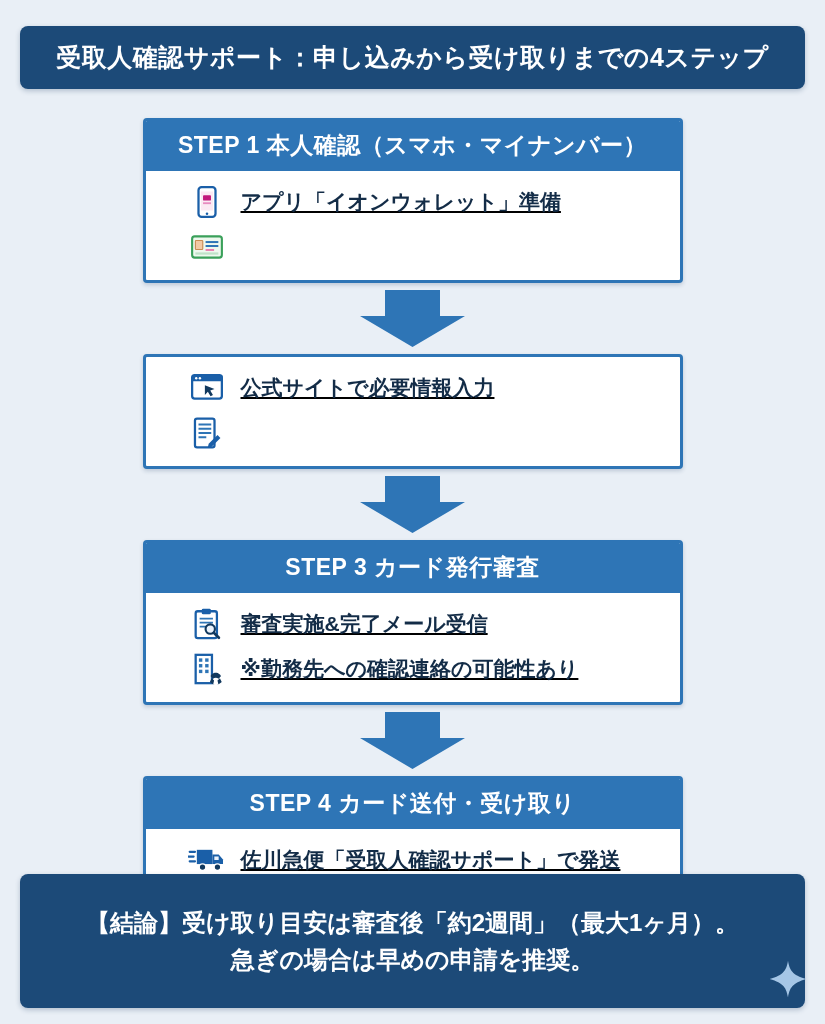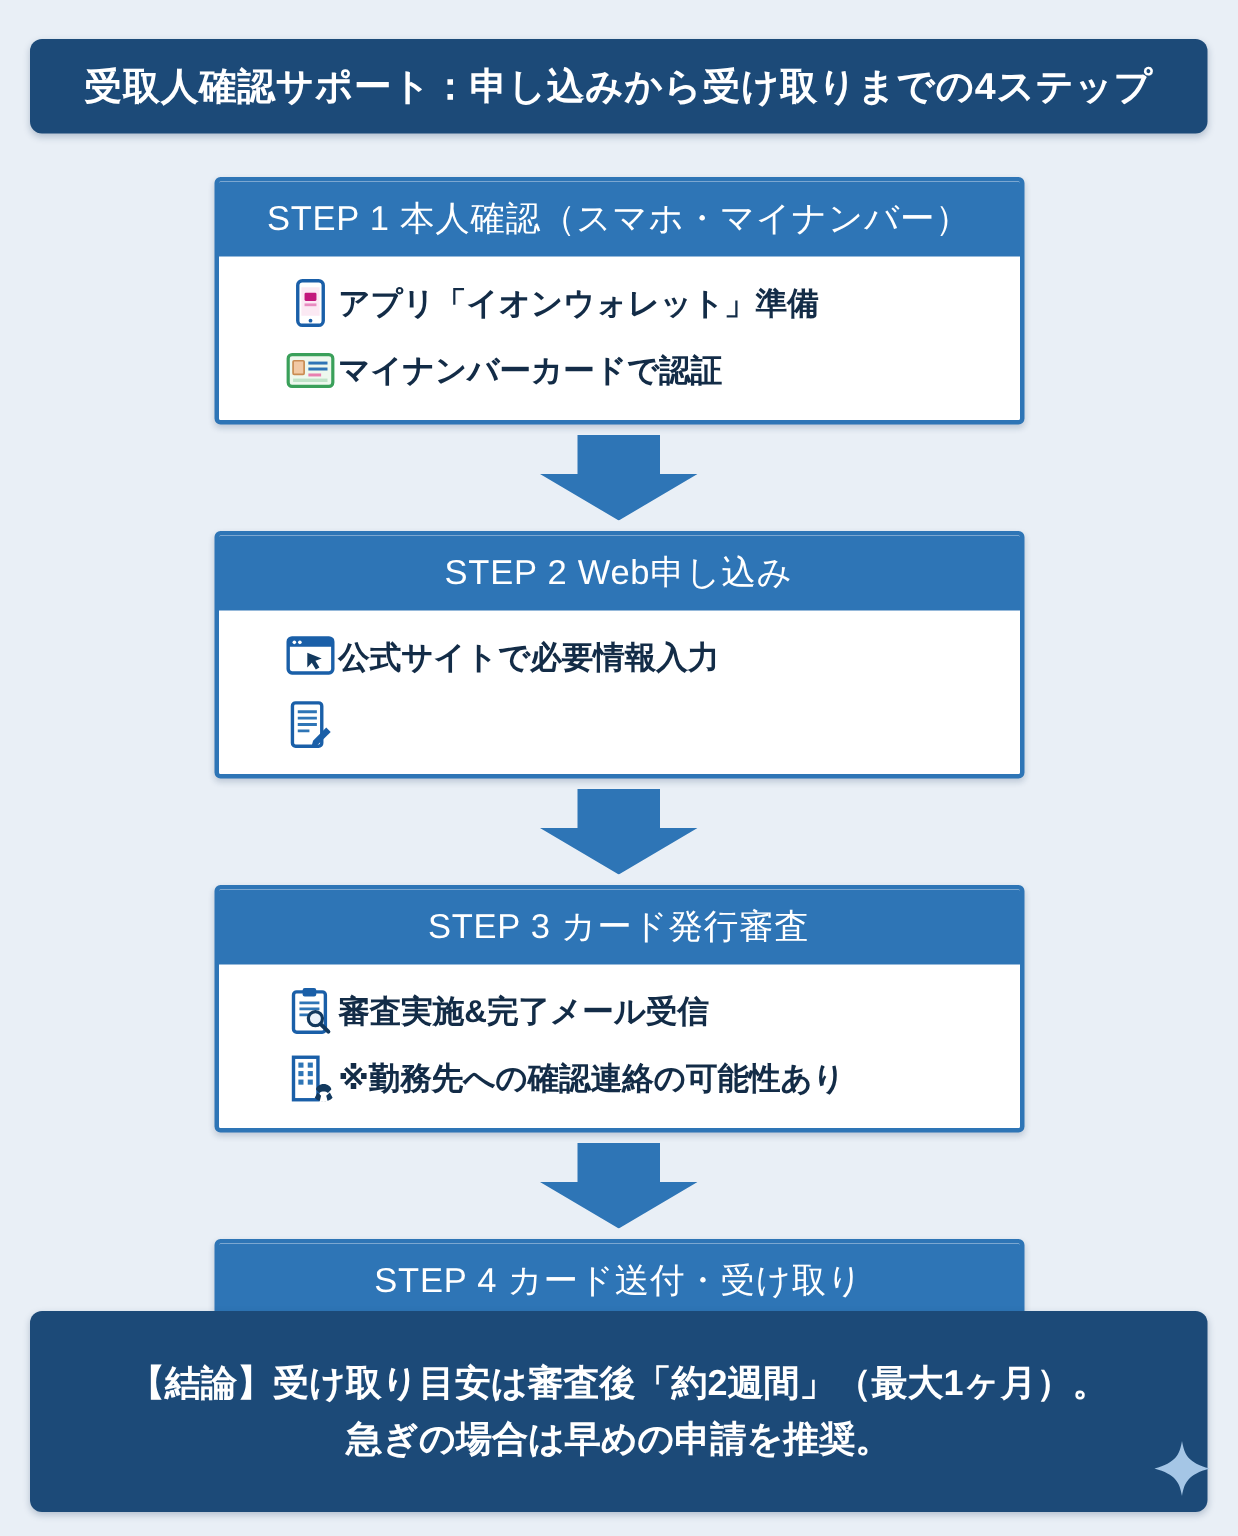--- a/index.html
+++ b/index.html
@@ -38,35 +38,36 @@
     background: #ffffff;
     border: 3px solid #2e75b6;
     border-radius: 4px;
     overflow: hidden;
     box-shadow: 0 2px 4px rgba(20,50,90,0.2);
   }
   .step-header {
     background: #2e75b6;
     color: #ffffff;
     font-size: 23px;
-    font-weight: normal;
+    font-weight: bold;
     text-align: center;
     padding: 9px 6px 10px;
     letter-spacing: 0.5px;
   }
   .step-body {
     padding: 13px 18px 15px 42px;
     display: flex;
     flex-direction: column;
     gap: 9px;
   }
   .line {
     display: flex;
     align-items: center;
-    gap: 0;
+    gap: 15px;
+    text-decoration: underline;
   }
   .line .icon {
     width: 38px; height: 36px;
     flex: 0 0 38px;
     display: flex;
     align-items: center;
     justify-content: center;
   }
   .line .text {
     font-size: 21px;
@@ -118,33 +119,31 @@
         <span class="icon">
           <svg viewBox="0 0 24 24" width="34" height="34">
             <rect x="1.5" y="4.5" width="21" height="15" rx="1.8" fill="#eef8ee" stroke="#3aa05a" stroke-width="1.5"></rect>
             <rect x="3.8" y="7.4" width="5.2" height="6.4" rx="0.5" fill="#f2c9a4" stroke="#c98c52" stroke-width="0.8"></rect>
             <rect x="11" y="7.8" width="9" height="1.4" fill="#2e75b6"></rect>
             <rect x="11" y="10.6" width="9" height="1.4" fill="#2e75b6"></rect>
             <rect x="11" y="13.4" width="6" height="1.4" fill="#e87fb0"></rect>
             <rect x="3.8" y="15.8" width="16.2" height="1.6" fill="#bfe3c8"></rect>
           </svg>
         </span>
-        <span class="text">マイナンバーカードで認証</span>
       </div>
     </div>
   </div>
 
   <div class="arrow">
     <svg viewBox="0 0 105 57" width="105" height="57">
       <polygon points="25,0 80,0 80,26 105,26 52.5,57 0,26 25,26" fill="#2e75b6"></polygon>
     </svg>
   </div>
 
   <div class="step">
-    <div class="step-header">STEP 2  Web申し込み</div>
     <div class="step-body">
       <div class="line">
         <span class="icon">
           <svg viewBox="0 0 24 24" width="34" height="34">
             <rect x="1.5" y="3" width="21" height="16.5" rx="1.8" fill="#ffffff" stroke="#1a5fa8" stroke-width="1.6"></rect>
             <path d="M2 3h20a1 1 0 0 1 1 1v3.2H1.5V4a1 1 0 0 1 .5-1z" fill="#1a5fa8"></path>
             <circle cx="4.4" cy="5.1" r="0.85" fill="#ffffff"></circle>
             <circle cx="7" cy="5.1" r="0.85" fill="#ffffff"></circle>
             <path d="M10.5 10l6.8 2.7-3 1.1 1.9 3.1-1.7 1-1.9-3.2-2.1 2.2z" fill="#12395e"></path>
           </svg>

